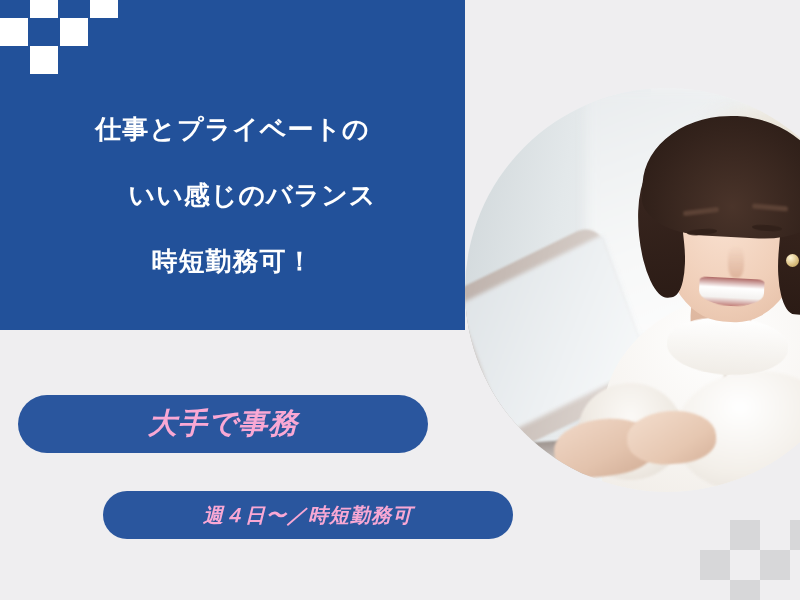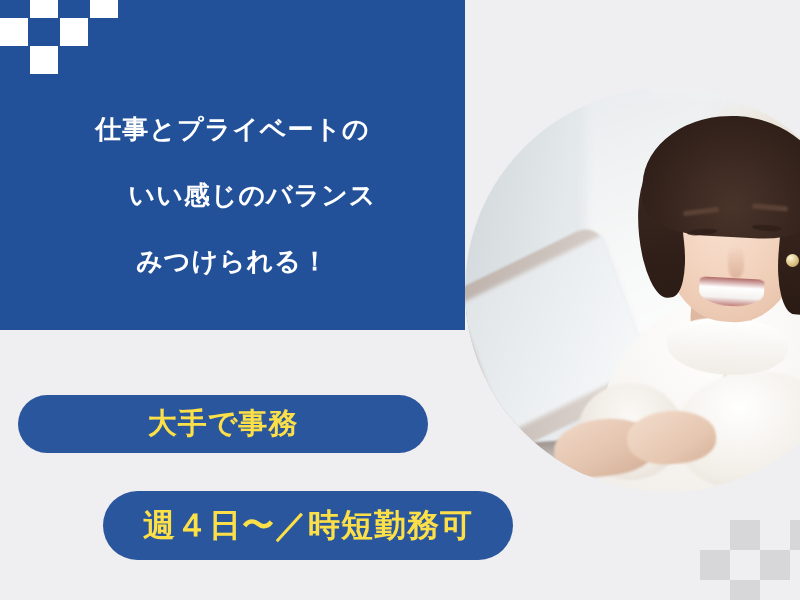--- a/index.html
+++ b/index.html
@@ -323,42 +323,43 @@
     width: 30px;
     height: 30px;
     background: #d7d7d9;
     display: block;
   }
 
   
   .pill {
     position: absolute;
     background: #2a569e;
-    color: #fde047;
+    color: #f9a8d4;
     border-radius: 999px;
     display: flex;
     align-items: center;
     justify-content: center;
     font-weight: 700;
     letter-spacing: 1px;
     box-sizing: border-box;
+    font-style: italic;
   }
   .pill-1 {
     left: 18px;
     top: 395px;
     width: 410px;
     height: 58px;
     font-size: 29px;
   }
   .pill-2 {
     left: 103px;
     top: 491px;
     width: 410px;
-    height: 69px;
-    font-size: 32px;
+    height: 48px;
+    font-size: 20px;
   }
 </style>
 </head>
 <body>
 
 <div id="banner">
 
   <div class="photo-circle">
     <div class="photo-inner">
       <div class="bg-wallA"></div>
@@ -399,21 +400,21 @@
       <i style="left:30px;  top:-10px;"></i>
       <i style="left:0px;   top:18px;"></i>
       <i style="left:60px;  top:18px;"></i>
       <i style="left:30px;  top:46px;"></i>
       <i style="left:90px;  top:-10px;"></i>
     </div>
 
     <div class="headline">
       <span class="l1">仕事とプライベートの</span>
       <span class="l2">いい感じのバランス</span>
-      <span class="l3">みつけられる！</span>
+      <span class="l3">時短勤務可！</span>
     </div>
   </div>
 
   <div class="pill pill-1">大手で事務</div>
   <div class="pill pill-2">週４日〜／時短勤務可</div>
 
   <div class="checker-br">
     <i style="left:30px; top:0px;"></i>
     <i style="left:90px; top:0px;"></i>
     <i style="left:0px;  top:30px;"></i>

